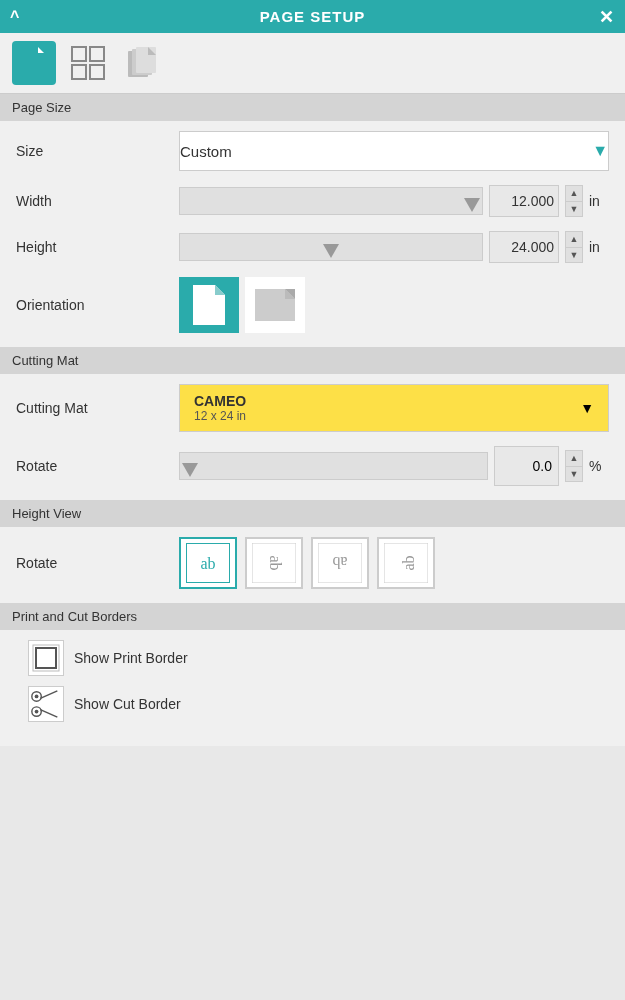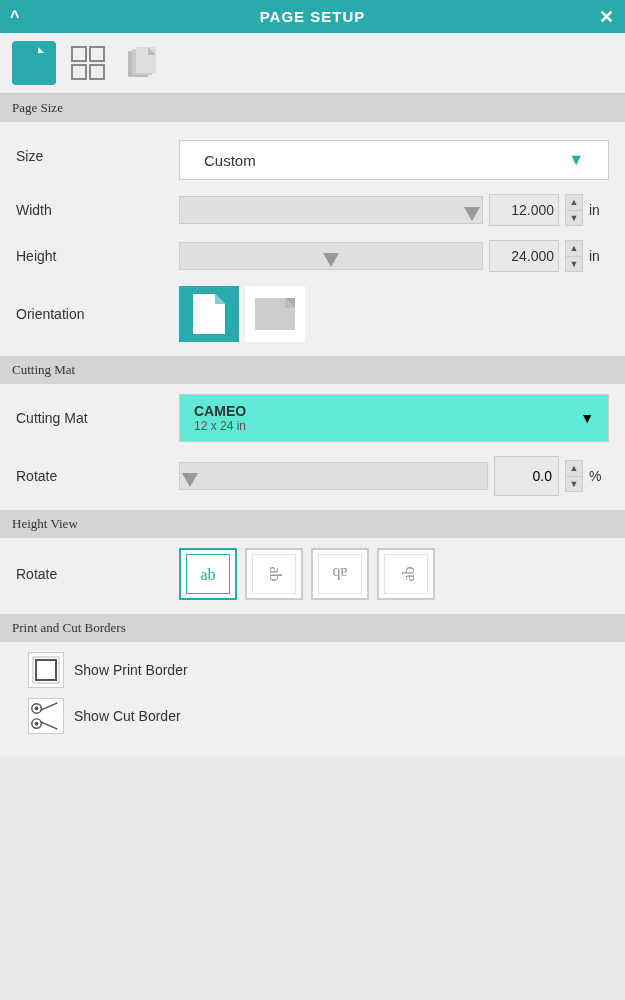--- a/index.html
+++ b/index.html
@@ -70,21 +70,20 @@
     }
     .toolbar-btn svg { width: 36px; height: 36px; }
 
     
     .section-header {
       background: #d4d4d4;
       padding: 6px 12px;
       font-size: 13px;
       color: #333;
       font-weight: normal;
-      font-family: Liberation Serif, serif;
     }
 
     
     .form-section {
       background: #f0f0f0;
       padding: 10px 16px;
     }
     .form-row {
       display: flex;
       align-items: center;
@@ -101,29 +100,28 @@
       display: flex;
       align-items: center;
       gap: 6px;
       flex: 1;
     }
 
     
     .dropdown {
       background: white;
       border: 1px solid #ccc;
-      padding: 10px 24px;
+      padding: 10px 0;
       display: flex;
       align-items: center;
       justify-content: space-between;
       flex: 1;
       cursor: pointer;
       font-size: 15px;
       color: #333;
-      margin-top: 8px;
     }
     .dropdown .arrow {
       color: #2aabab;
       font-size: 16px;
     }
     .slider-track {
       flex: 1;
       height: 28px;
       background: #e0e0e0;
       border: 1px solid #ccc;
@@ -195,21 +193,21 @@
       align-items: center;
       justify-content: center;
     }
     .orientation-btn.active {
       background: #2aabab;
       border-color: #2aabab;
     }
 
     
     .cutting-mat-dropdown {
-      background: #5eead4;
+      background: #fde047;
       border: 1px solid #ccc;
       padding: 8px 14px;
       display: flex;
       align-items: center;
       justify-content: space-between;
       flex: 1;
       cursor: pointer;
     }
     .cutting-mat-text .mat-name { font-size: 14px; font-weight: bold; color: #333; }
     .cutting-mat-text .mat-size { font-size: 12px; color: #555; }

